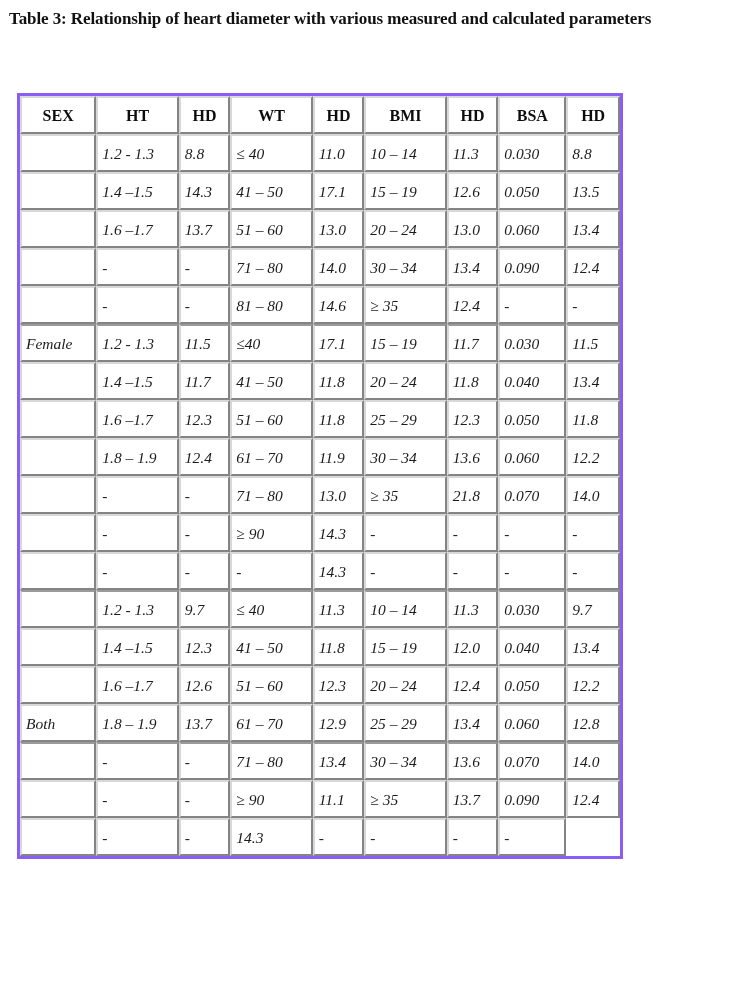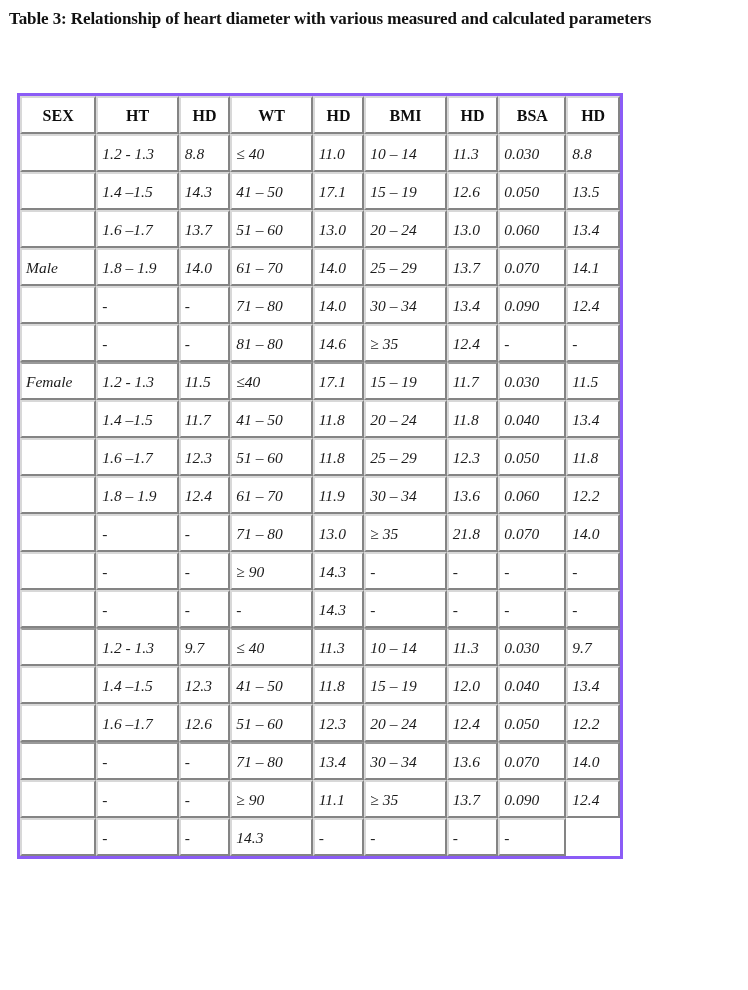--- a/index.html
+++ b/index.html
@@ -160,31 +160,20 @@
             <td>1.6 –1.7</td>
             <td>13.7</td>
             <td>51 – 60</td>
             <td>13.0</td>
             <td>20 – 24</td>
             <td>13.0</td>
             <td>0.060</td>
             <td>13.4</td>
           </tr>
           <tr>
-            <td>Male</td>
-            <td>1.8 – 1.9</td>
-            <td>14.0</td>
-            <td>61 – 70</td>
-            <td>14.0</td>
-            <td>25 – 29</td>
-            <td>13.7</td>
-            <td>0.070</td>
-            <td>14.1</td>
-          </tr>
-          <tr>
             <td></td>
             <td>-</td>
             <td>-</td>
             <td>71 – 80</td>
             <td>14.0</td>
             <td>30 – 34</td>
             <td>13.4</td>
             <td>0.090</td>
             <td>12.4</td>
           </tr>
@@ -306,20 +295,31 @@
             <td></td>
             <td>1.6 –1.7</td>
             <td>12.6</td>
             <td>51 – 60</td>
             <td>12.3</td>
             <td>20 – 24</td>
             <td>12.4</td>
             <td>0.050</td>
             <td>12.2</td>
           </tr>
+          <tr>
+            <td>Both</td>
+            <td>1.8 – 1.9</td>
+            <td>13.7</td>
+            <td>61 – 70</td>
+            <td>12.9</td>
+            <td>25 – 29</td>
+            <td>13.4</td>
+            <td>0.060</td>
+            <td>12.8</td>
+          </tr>
         </tbody>
         <tbody class="group">
           <tr class="grp-sep">
             <td></td>
             <td>-</td>
             <td>-</td>
             <td>71 – 80</td>
             <td>13.4</td>
             <td>30 – 34</td>
             <td>13.6</td>

